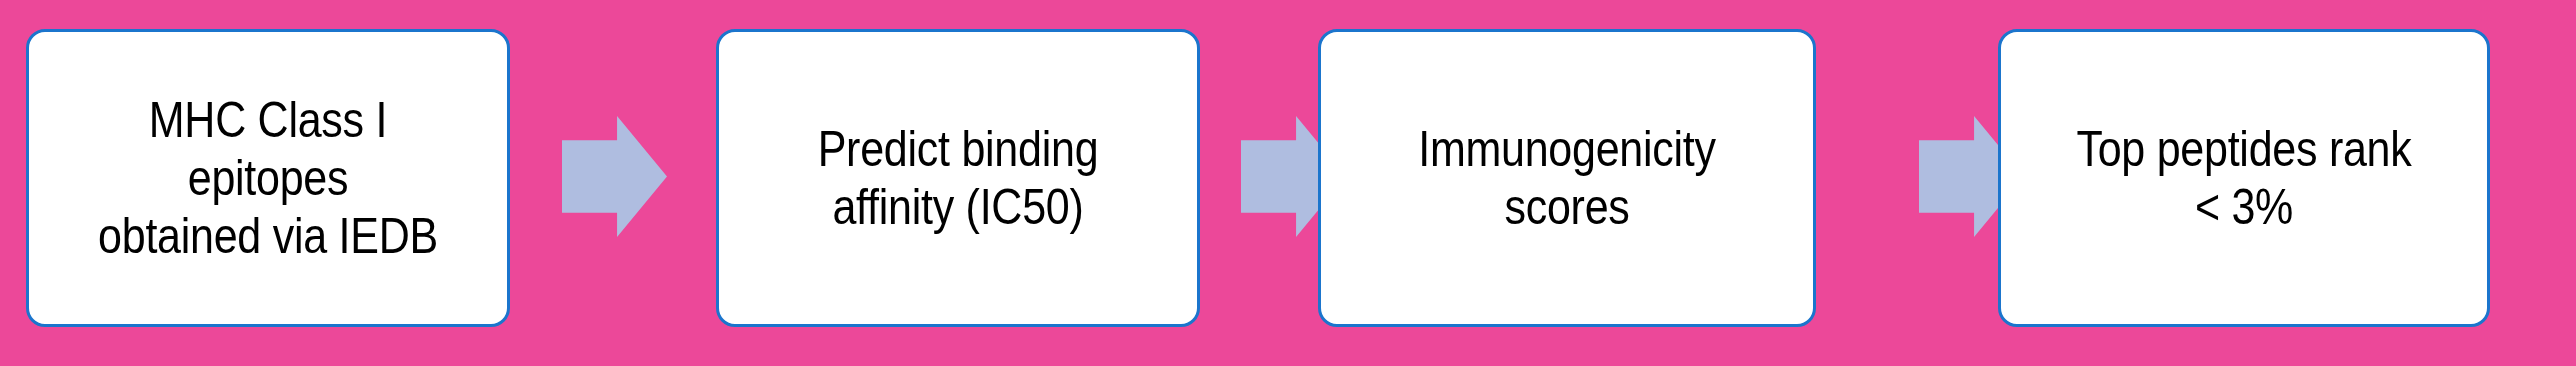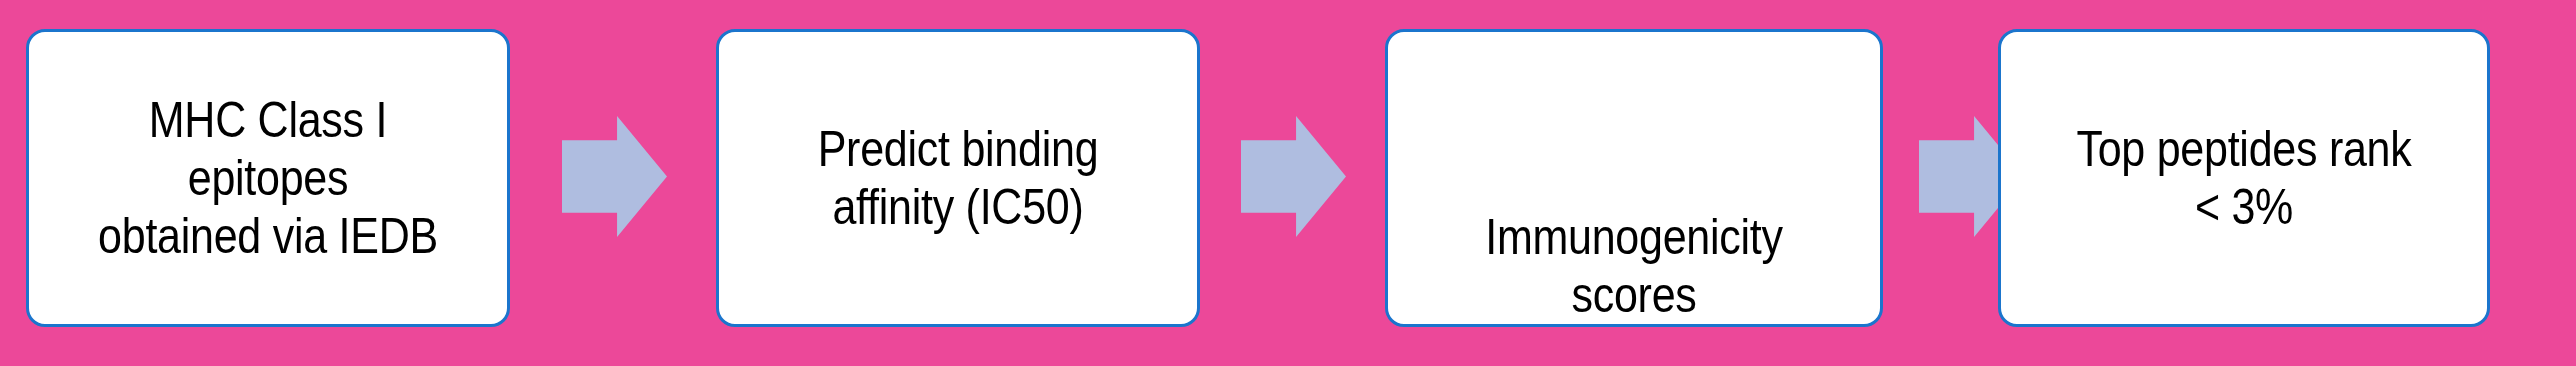--- a/index.html
+++ b/index.html
@@ -48,21 +48,21 @@
     line-height: 1.16;
     letter-spacing: -0.3px;
     font-weight: 400;
     white-space: pre-line;
     transform: scaleX(0.86);
     transform-origin: center center;
   }
   
   #node-1 { left: 25.6px;   top: 29px; width: 484px; height: 298px; }
   #node-2 { left: 716px; top: 29px; width: 484px; height: 298px; }
-  #node-3 { left: 1385px; top: 29px; width: 498px; height: 298px; align-items: flex-end; }
+  #node-3 { left: 1318px; top: 29px; width: 498px; height: 298px; }
   #node-4 { left: 1998px; top: 29px; width: 492px; height: 298px; }
 
   
   .connector-arrow {
     position: absolute;
     top: 116px;
     width: 105px;
     height: 121px;
   }
   .connector-arrow svg { display: block; width: 100%; height: 100%; }

